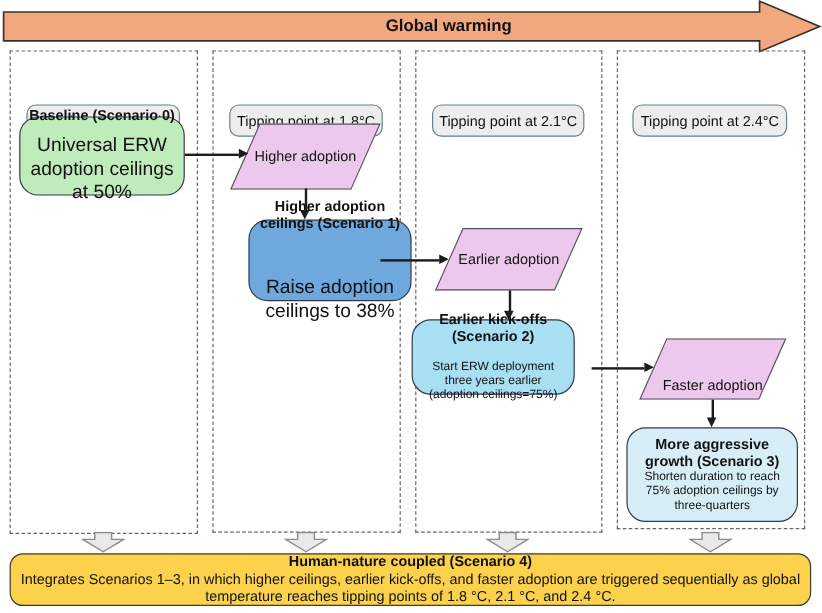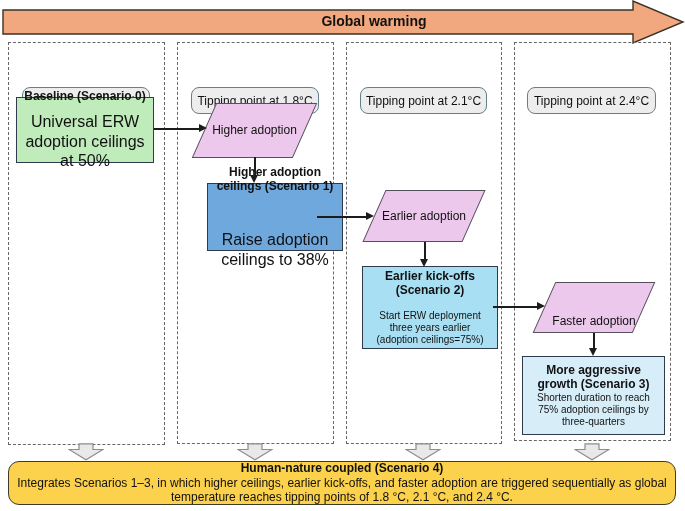--- a/index.html
+++ b/index.html
@@ -26,30 +26,30 @@
     background:var(--header-fill);border-radius:8px;
     display:flex;align-items:center;justify-content:center;
     font-size:12px;color:#111;box-sizing:border-box;white-space:nowrap;margin-top:32px;
   }
   .h1{left:22px;top:55px;width:128px;}
   .h2{left:191px;top:55px;width:128px;}
   .h3{left:360px;top:55px;width:127px;}
   .h4{left:527px;top:55px;width:129px;}
   
   .node{
-    position:absolute;border:1.6px solid var(--node-border);border-radius:0;
+    position:absolute;border:1.6px solid var(--node-border);border-radius:16px;
     box-sizing:border-box;display:flex;flex-direction:column;align-items:center;
     justify-content:center;text-align:center;padding:4px 6px;line-height:1.22;
   }
   .node .title{font-weight:bold;font-size:12px;}
   .node .body{font-size:16px;}
   .scenario0{left:16px;top:97px;width:138px;height:66px;background:var(--scenario0-fill);}
   .scenario0 .body{margin-top:8px;}
   .scenario1{left:207px;top:183px;width:136px;height:68px;background:var(--scenario1-fill);gap:36px;}
-  .scenario2{left:362px;top:266px;width:136px;height:83px;background:var(--scenario2-fill);font-size:11.5px;gap:12px;}
+  .scenario2{left:343px;top:266px;width:136px;height:63px;background:var(--scenario2-fill);font-size:11.5px;gap:12px;}
   .scenario2 .body,.scenario3 .body{font-size:10px;}
   .scenario3{left:522px;top:356px;width:143px;height:79px;background:var(--scenario3-fill);}
   
   .pgram-bg{
     position:absolute;background:var(--parallelogram-fill);
     border:1.5px solid #55505a;transform:skewX(-24deg);box-sizing:border-box;
   }
   .pgram-label{
     position:absolute;display:flex;align-items:center;justify-content:center;
     text-align:center;font-size:12px;line-height:1.25;color:#111;

